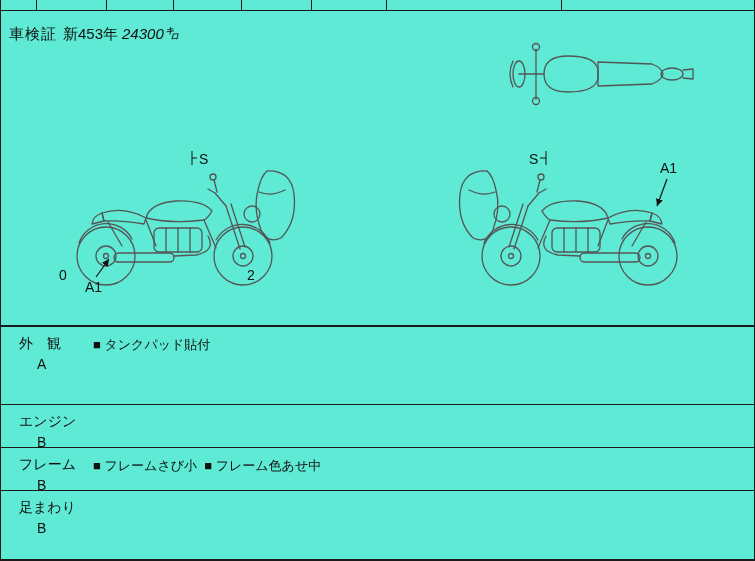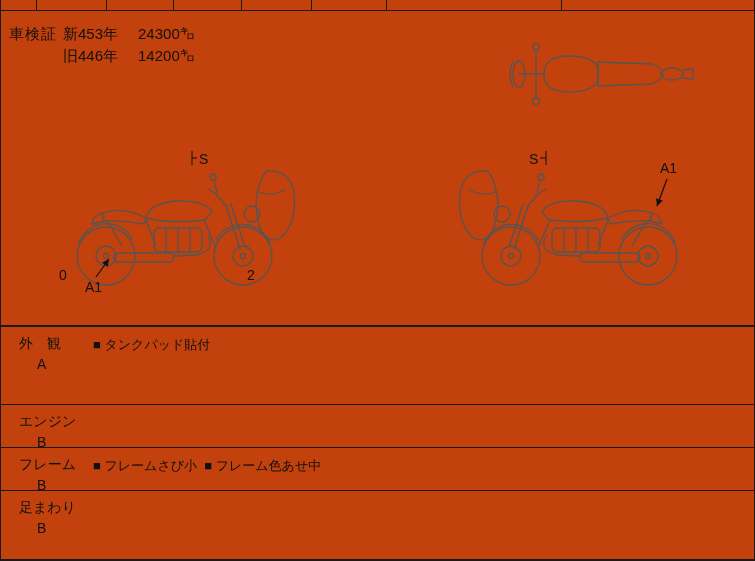--- a/index.html
+++ b/index.html
@@ -1,24 +1,24 @@
 <!DOCTYPE html>
 <html><head>
 <meta charset="utf-8">
 <style>
   html,body{margin:0;padding:0;background:#fff;}
-  .sheet{position:relative;width:755px;height:561px;background:#c2410c;
+  .sheet{position:relative;width:755px;height:561px;background:#5eead4;
     border-left:1px solid #1a1a1a;border-right:1px solid #1a1a1a;border-bottom:2px solid #1a1a1a;
     box-sizing:border-box;font-family:"Liberation Sans","DejaVu Sans",sans-serif;color:#111;overflow:hidden;}
   .topline{position:absolute;left:0;right:0;top:10px;border-top:1px solid #1a1a1a;height:0;}
   .tick{position:absolute;top:0;height:10px;width:0;border-left:1px solid #1a1a1a;}
   .shaken-label{position:absolute;left:8px;top:25px;font-size:15px;letter-spacing:1px;}
   .shaken-line{position:absolute;left:62px;font-size:15px;white-space:pre;}
   .l1{top:25px}.l2{top:47px}
-  .km{margin-left:20px;}
+  .km{margin-left:4px;font-style:italic;}
   .diagram{position:absolute;}
   .sketch{fill:none;stroke:#555;stroke-width:1.3;stroke-linecap:round;stroke-linejoin:round;}
   svg text{font-family:"Liberation Sans","DejaVu Sans",sans-serif;font-size:14px;fill:#111;}
   .sec-row{position:absolute;left:0;right:0;border-top:1px solid #1a1a1a;box-sizing:border-box;text-align:right;}
   .sec-row.first{border-top:2px solid #1a1a1a;}
   .sec-name{position:absolute;left:18px;top:8px;font-size:14px;white-space:pre;}
   .sec-grade{position:absolute;left:36px;top:29px;font-size:14px;}
   .sec-items{position:absolute;left:92px;top:9px;font-size:13px;white-space:pre;}
 </style>
 </head>
@@ -32,21 +32,20 @@
       <div class="tick" style="left: 105px;"></div>
       <div class="tick" style="left: 172px;"></div>
       <div class="tick" style="left: 240px;"></div>
       <div class="tick" style="left: 310px;"></div>
       <div class="tick" style="left: 385px;"></div>
       <div class="tick" style="left: 560px;"></div>
     </div>
 
   <div class="shaken-label">車検証</div>
   <div class="shaken-line l1"><span>新453年</span><span class="km">24300㌔</span></div>
-  <div class="shaken-line l2"><span>旧446年</span><span class="km">14200㌔</span></div>
 
   <svg width="0" height="0" style="position:absolute" aria-hidden="true">
     <defs>
       <g id="bike-side" class="sketch">
         <circle cx="50" cy="100" r="29"></circle>
           <circle cx="50" cy="100" r="10"></circle>
           <circle cx="50" cy="100" r="2.5"></circle>
         <circle cx="187" cy="100" r="29"></circle>
           <circle cx="187" cy="100" r="10"></circle>
           <circle cx="187" cy="100" r="2.5"></circle>

